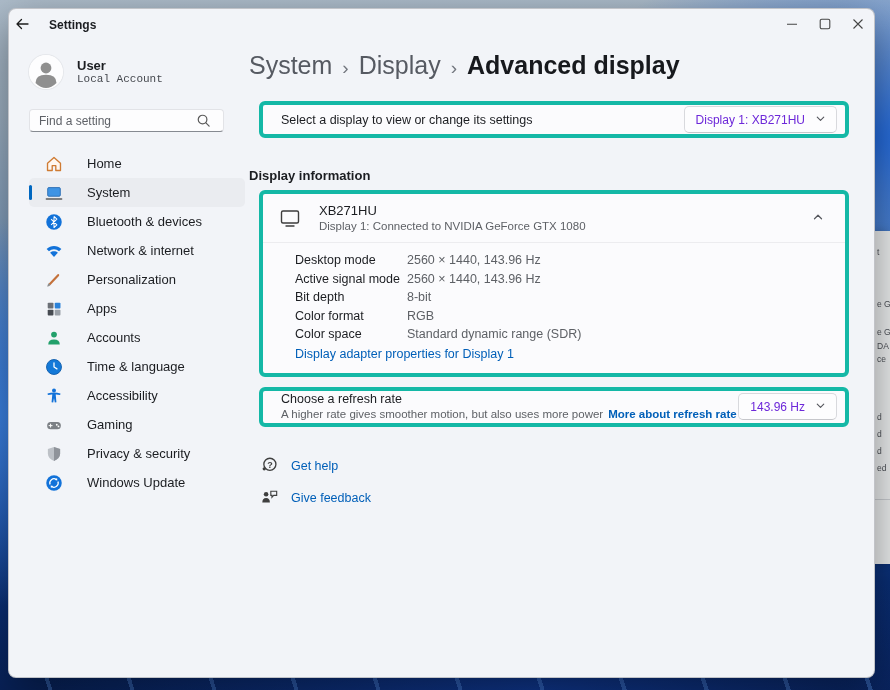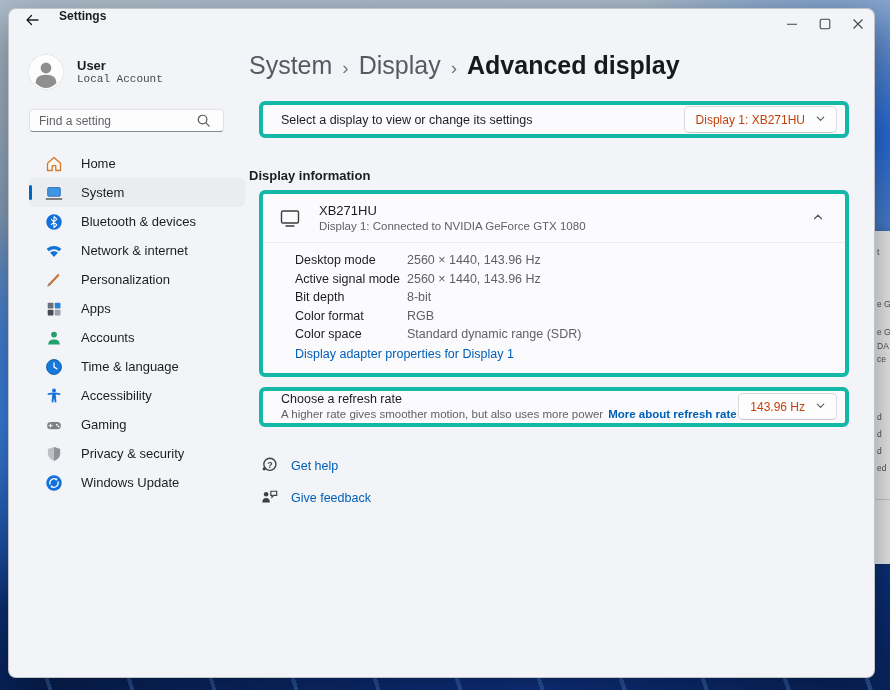--- a/index.html
+++ b/index.html
@@ -23,21 +23,21 @@
   .bg-win span{ position:absolute; left:2px; white-space:nowrap; }
   .bg-win .f0{top:16px}.bg-win .f1{top:68px}.bg-win .f2{top:96px}.bg-win .f3{top:110px}
   .bg-win .f4{top:123px}.bg-win .f5{top:181px}.bg-win .f6{top:198px}.bg-win .f7{top:215px}.bg-win .f8{top:232px}
   .frag-divider{ position:absolute; top:268px; left:0; width:16px; height:1px; background:#c9ccd0; }
 
   
   .win{ position:absolute; left:8px; top:8px; width:867px; height:670px; background:#f2f4f8;
     border-radius:8px; border:1px solid rgba(70,70,75,.28); box-shadow:0 14px 44px rgba(0,0,0,.42);
     display:flex; flex-direction:column; z-index:2; overflow:hidden; }
 
-  .titlebar{ height:32px; flex:0 0 32px; display:flex; padding-left:10px; }
+  .titlebar{ height:32px; flex:0 0 32px; display:flex; align-items:center; padding-left:0; }
   .back-btn{ width:26px; height:24px; border:none; background:transparent; border-radius:4px;
     display:flex; align-items:center; justify-content:center; cursor:pointer; }
   .tb-title{ margin-left:14px; font-size:12px; font-weight:700; color:#1b1d21; }
   .tb-controls{ margin-left:auto; display:flex; height:32px; }
   .tb-controls button{ width:33px; height:32px; border:none; background:transparent;
     display:flex; align-items:center; justify-content:center; cursor:pointer; }
 
   .win-body{ flex:1; display:flex; min-height:0; }
 
   
@@ -49,21 +49,21 @@
   .user-sub{ font-size:11px; color:#45484e; line-height:13px;font-family:Liberation Mono, monospace; }
 
   .searchbox{ position:relative; margin-top:20px; width:189px; }
   .searchbox input{ width:195px; height:23px; border:1px solid #e2e3e7; border-bottom:1px solid #868a91;
     border-radius:4px; background:#fdfdfe; padding:0 26px 0 9px; font-size:12px; color:#1b1d21;
     font-family:"Liberation Sans","DejaVu Sans",sans-serif; outline:none; }
   .searchbox input::placeholder{ color:#5e6167; }
   .search-ic{ position:absolute; right:7px; top:4px; }
 
   .nav{ margin-top:17px; width:216px; }
-  .nav-item{ position:relative; display:flex; align-items:center; gap:18px; height:29px;
+  .nav-item{ position:relative; display:flex; align-items:center; gap:24px; height:29px;
     padding-left:16px; border-radius:5px; cursor:pointer; }
   .nav-item .ind{ position:absolute; left:0; top:7px; width:3px; height:15px; border-radius:2px; background:transparent; }
   .nav-item.selected{ background:#eaecf0; }
   .nav-item.selected .ind{ background:#0067c0; }
   .nav-label{ font-size:13px; color:#1b1d21; }
   .nicon{ width:18px; height:18px; display:flex; }
 
   
   .main{ flex:1; min-width:0; display:flex; flex-direction:column; }
   .breadcrumb{ margin-top:9px; font-size:25px; line-height:30px; display:flex; align-items:baseline; gap:10px; }
@@ -71,21 +71,21 @@
   .bc-sep{ color:#72767e; font-size:19px; }
   .bc-current{ color:#17191d; font-weight:700; }
 
   .card{ background:#fbfbfd; border:4px solid #14b8a6; border-radius:6px; margin-left:10px; margin-right:25px; }
   .row-card{ display:flex; align-items:center; padding:0 8px 0 18px; }
   .card1{ margin-top:18px; height:37px; }
   .row-label{ font-size:12.5px; color:#1b1d21; }
 
   .dropdown{ margin-left:auto; height:27px; display:flex; align-items:center; gap:9px;
     border:1px solid #d8d9dd; border-bottom-color:#c6c7cb; border-radius:5px; background:#fdfdfe;
-    padding:0 9px 0 11px; font-size:12px; color:#c2410c; cursor:pointer;
+    padding:0 9px 0 11px; font-size:12px; color:#6d28d9; cursor:pointer;
     font-family:"Liberation Sans","DejaVu Sans",sans-serif; }
 
   .section-title{ margin-top:30px; margin-bottom:7px; font-size:13px; font-weight:700; color:#1b1d21; }
 
   .expander{ padding:0; }
   .exp-header{ display:flex; align-items:center; height:48px; padding:0 12px 0 10px; }
   .exp-mon{ width:34px; display:flex; justify-content:center; }
   .exp-titles{ margin-left:12px; }
   .exp-title{ font-size:13px; color:#1b1d21; line-height:16px; }
   .exp-sub{ font-size:11.5px; color:#5e6166; line-height:14px; }

